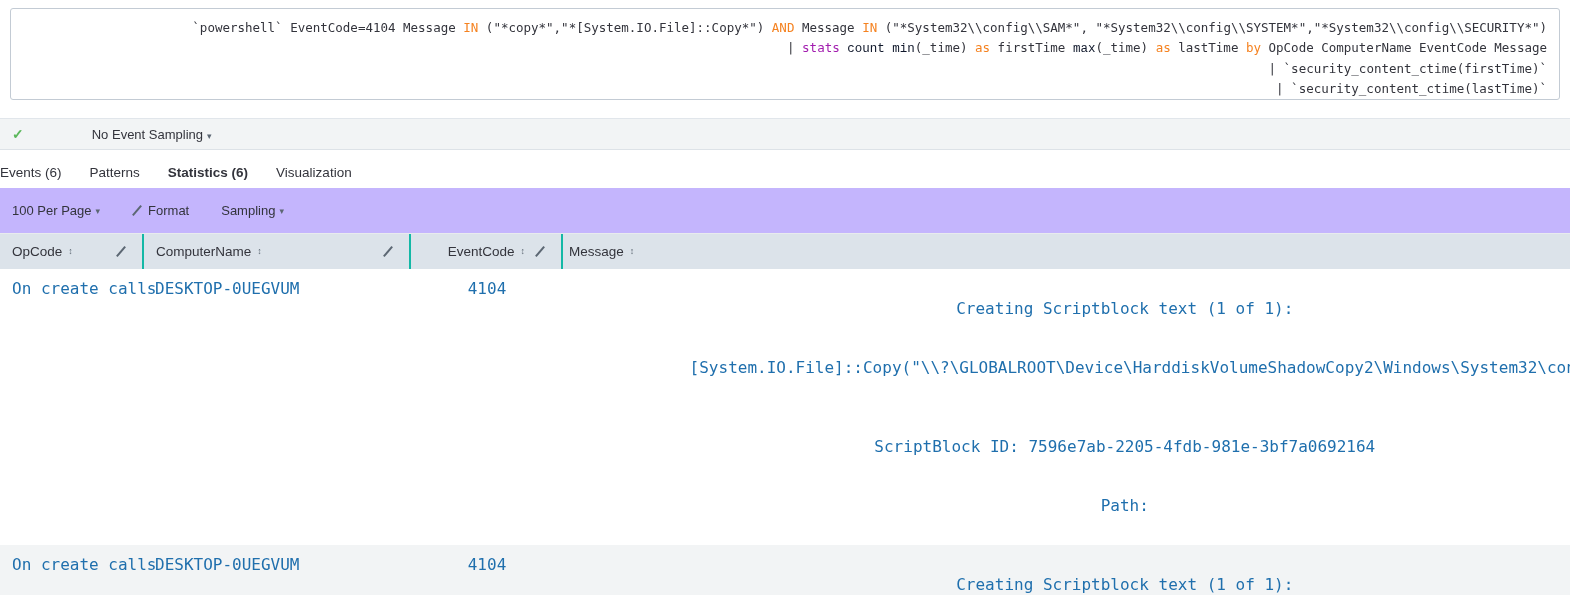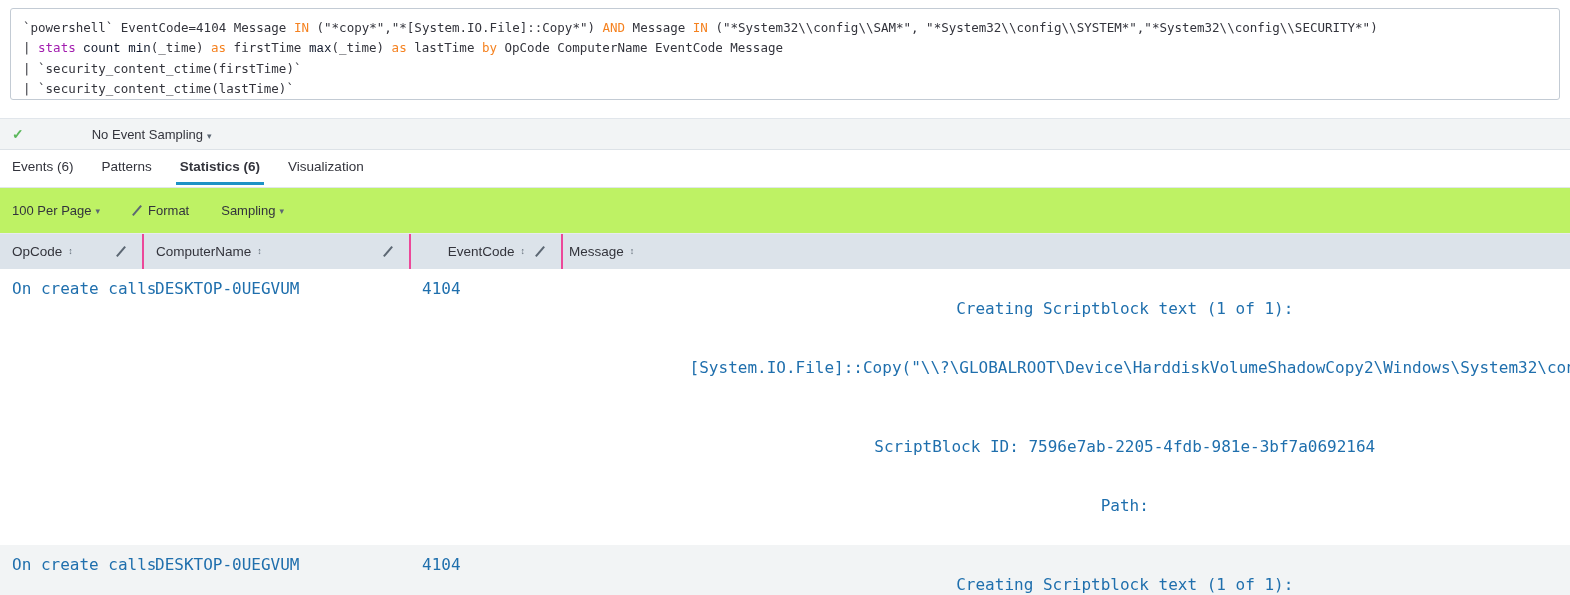--- a/index.html
+++ b/index.html
@@ -14,20 +14,21 @@
 
   
   .searchbar {
     margin: 8px 10px 0 10px;
     border: 1px solid #c3cbd4;
     border-radius: 3px;
     background: #ffffff;
     padding: 9px 12px 10px 12px;
     height: 92px;
     overflow: hidden;
+    text-align: right;
   }
   .spl {
     font-family: "DejaVu Sans Mono", "Liberation Mono", monospace;
     font-size: 12.5px;
     line-height: 19.6px;
     color: #33343c;
     white-space: pre;
   }
   .k-cmd  { color: #a21caf; }
   .k-fn   { color: #0f172a; font-family: Liberation Mono, monospace; }
@@ -53,26 +54,25 @@
     margin-left: 22px;
     color: #33343c;
     cursor: pointer;
     padding-left: 40px;
   }
   .caret { font-size: 9px; margin-left: 4px; color: #5c6773; }
 
   
   .tabs {
     position: absolute;
-    top: 143px; left: 0; right: 0;
+    top: 149px; left: 0; right: 0;
     height: 37px;
     border-bottom: 1px solid #e1e6eb;
     display: flex;
     align-items: flex-start;
-    padding-left: 12px;
     background: #fff;
   }
   .tab {
     font-size: 13.5px;
     color: #33343c;
     padding: 8px 14px 10px 14px;
     cursor: pointer;
     position: relative;
     white-space: nowrap;
   }
@@ -88,21 +88,21 @@
   .tab:first-child.active::after { left: 0; }
 
   
   .toolbar {
     position: absolute;
     top: 180px; left: 0; right: 0;
     height: 46px;
     display: flex;
     align-items: center;
     padding-left: 12px;
-    background: #bef264;
+    background: #c4b5fd;
     border-bottom: 1px solid #e8ebee;
   }
   .tb-item {
     font-size: 13px;
     color: #33343c;
     margin-right: 32px;
     cursor: pointer;
     display: flex;
     align-items: center;
     white-space: nowrap;
@@ -134,21 +134,21 @@
     table-layout: fixed;
   }
   table.stats thead th {
     background: #dce3ea;
     height: 35px;
     font-size: 13.5px;
     font-weight: normal;
     color: #33343c;
     text-align: left;
     padding: 0 10px 0 12px;
-    border-right: 2px solid #ec4899;
+    border-right: 2px solid #14b8a6;
     vertical-align: middle;
     white-space: nowrap;
   }
   table.stats thead th:last-child { border-right: none; }
   .th-inner { display: flex; align-items: center; width: 100%; }
   .th-inner.right { justify-content: flex-end; }
   .sortico {
     display: inline-block;
     margin-left: 6px;
     font-size: 9px;
@@ -164,21 +164,21 @@
     font-family: "DejaVu Sans Mono", "Liberation Mono", monospace;
     font-size: 16px;
     line-height: 19.7px;
     color: #1f6fad;
     vertical-align: top;
     padding: 10px 10px 10px 12px;
     white-space: pre;
     overflow: visible;
   }
   tr.alt td { background: #f2f4f5; }
-  td.num { text-align: left; padding-right: 18px; }
+  td.num { text-align: center; padding-right: 18px; }
   td.msg { padding-left: 6px; text-align: center; }
   .blank-line { display: block; height: 19.7px; }
 </style>
 </head>
 <body>
 
 <div class="app">
 
   <div class="searchbar">
     <div class="spl" id="spl-query"><span>`powershell` EventCode=4104 Message </span><span class="k-op">IN</span><span> ("*copy*","*[System.IO.File]::Copy*") </span><span class="k-op">AND</span><span> Message </span><span class="k-op">IN</span><span> ("*System32\\config\\SAM*", "*System32\\config\\SYSTEM*","*System32\\config\\SECURITY*")</span><br><span>| </span><span class="k-cmd">stats</span><span> </span><span class="k-fn">count</span><span> </span><span class="k-fn">min</span><span>(_time) </span><span class="k-op">as</span><span> firstTime </span><span class="k-fn">max</span><span>(_time) </span><span class="k-op">as</span><span> lastTime </span><span class="k-op">by</span><span> OpCode ComputerName EventCode Message</span><br><span>| `security_content_ctime(firstTime)`</span><br><span>| `security_content_ctime(lastTime)`</span></div>

